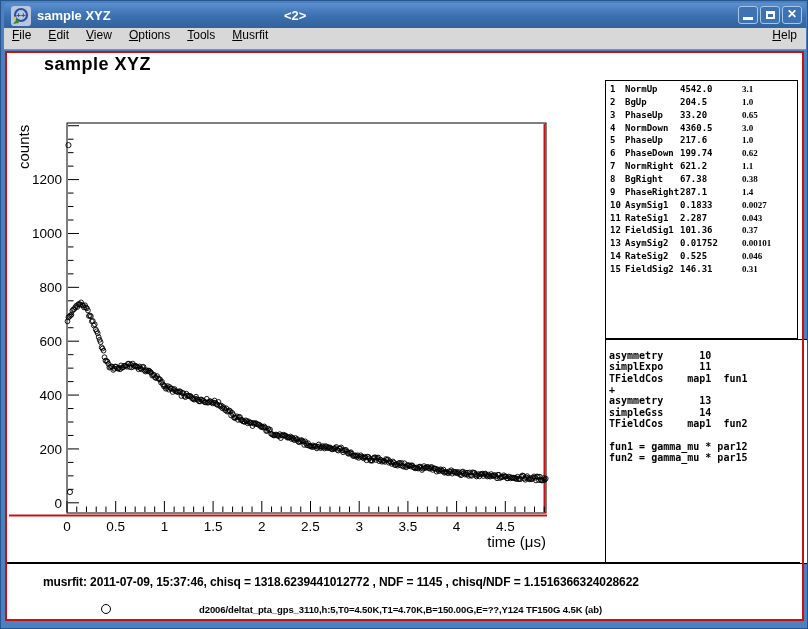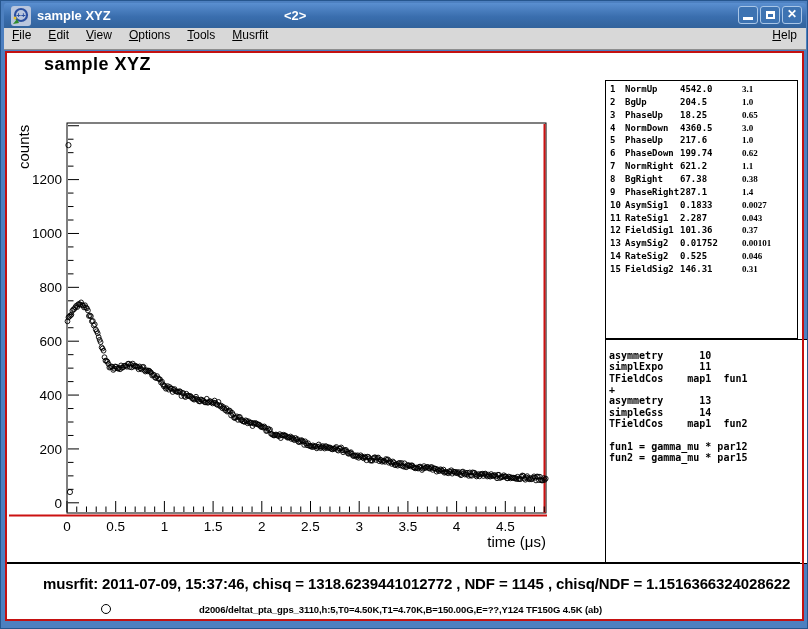--- a/index.html
+++ b/index.html
@@ -32,21 +32,21 @@
   .side-box{border:1.5px solid #000;box-sizing:border-box;background:#fff;}
   .param-box{left:600px;top:29px;width:193px;height:259px;}
   .theory-box{left:600px;top:288px;width:218px;height:225px;}
   .p-row{position:absolute;left:0;width:100%;height:12.85px;font-family:"DejaVu Sans Mono",monospace;
     font-weight:bold;font-size:9px;line-height:12.85px;color:#000;}
   .p-row span{position:absolute;white-space:pre;}
   .p-num{left:4px;} .p-name{left:19px;} .p-val{left:74px;} .p-err{left:136px;font-family:Liberation Serif, serif;}
   .theory-pre{position:absolute;left:3px;top:10px;margin:0;font-family:"DejaVu Sans Mono",monospace;
     font-weight:bold;font-size:10px;line-height:11.35px;white-space:pre;color:#000;}
   .separator{left:2px;top:511px;width:793px;height:0;border-top:2px solid #000;}
-  .fit-info{left:22px;top:524px;font-weight:bold;font-size:15px;color:#000;letter-spacing:-0.1px;white-space:nowrap;padding-left:16px;}
+  .fit-info{left:22px;top:524px;font-weight:bold;font-size:12px;color:#000;letter-spacing:-0.1px;white-space:nowrap;padding-left:16px;}
   .legend-marker{left:96px;top:553px;width:8px;height:8px;border:1.2px solid #000;border-radius:50%;background:#fff;}
   .run-title{left:194px;top:553px;width:400px;text-align:center;font-weight:bold;font-size:9.5px;
     color:#000;letter-spacing:-0.1px;white-space:nowrap;}
   u{text-decoration:underline;}
 </style>
 </head>
 <body>
 
 <div class="screen">
 
@@ -691,21 +691,21 @@
         </div>
         <div class="p-row" style="top: 14.85px;">
           <span class="p-num">2</span>
           <span class="p-name">BgUp</span>
           <span class="p-val">204.5</span>
           <span class="p-err">1.0</span>
         </div>
         <div class="p-row" style="top: 27.7px;">
           <span class="p-num">3</span>
           <span class="p-name">PhaseUp</span>
-          <span class="p-val">18.25</span>
+          <span class="p-val">33.20</span>
           <span class="p-err">0.65</span>
         </div>
         <div class="p-row" style="top: 40.55px;">
           <span class="p-num">4</span>
           <span class="p-name">NormDown</span>
           <span class="p-val">4360.5</span>
           <span class="p-err">3.0</span>
         </div>
         <div class="p-row" style="top: 53.4px;">
           <span class="p-num">5</span>

